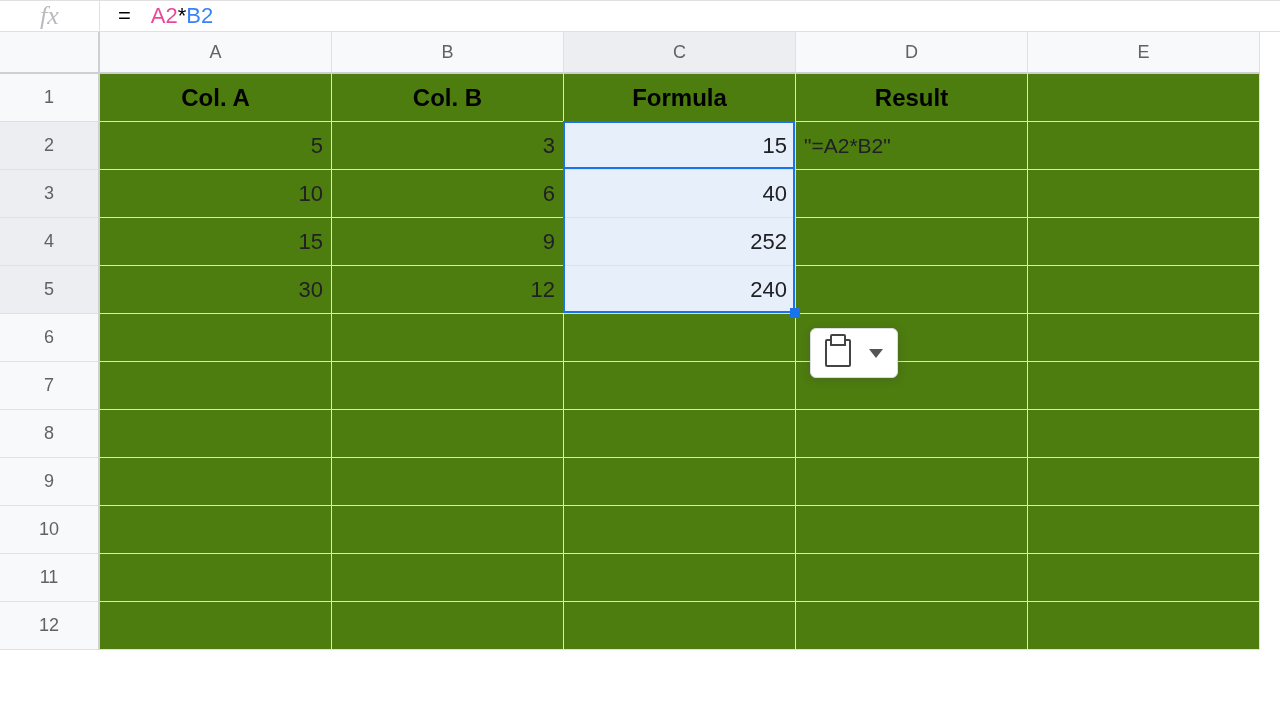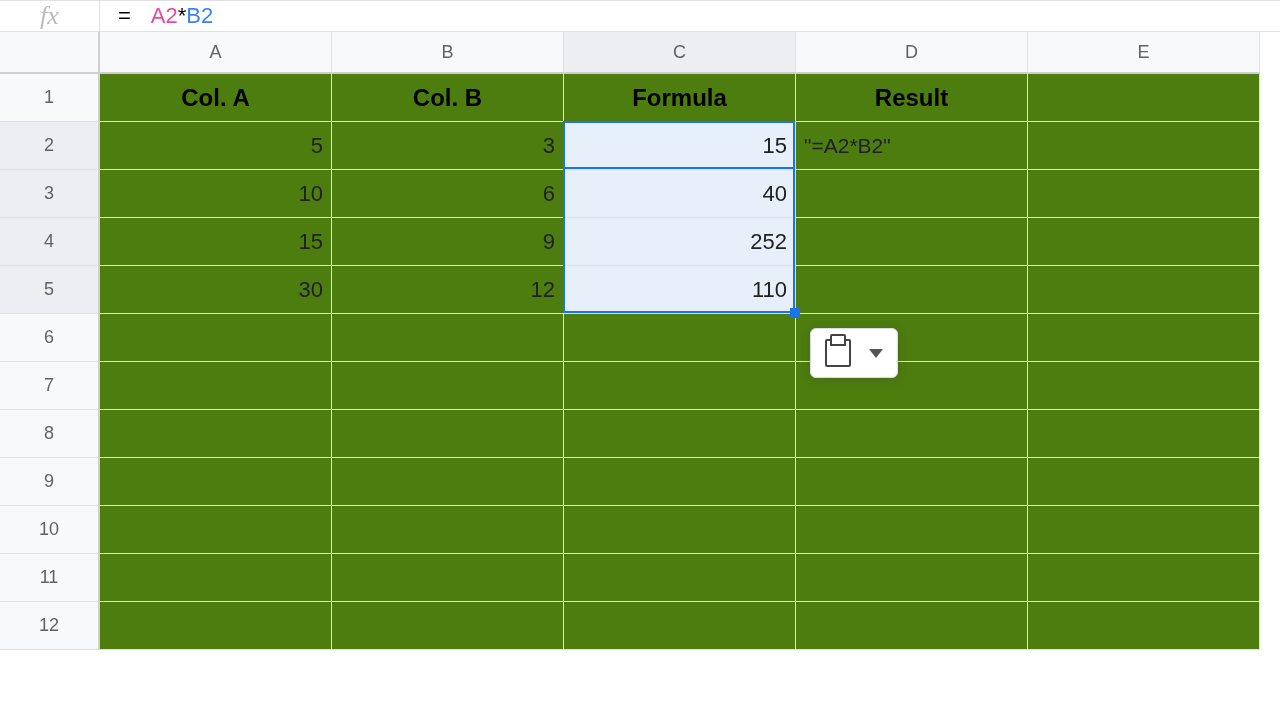--- a/index.html
+++ b/index.html
@@ -194,21 +194,21 @@
       <div class="cell"></div>
       <div class="rownum sel">4</div>
       <div class="cell num">15</div>
       <div class="cell num">9</div>
       <div class="cell num sel">252</div>
       <div class="cell text"></div>
       <div class="cell"></div>
       <div class="rownum sel">5</div>
       <div class="cell num">30</div>
       <div class="cell num">12</div>
-      <div class="cell num sel">110</div>
+      <div class="cell num sel">240</div>
       <div class="cell text"></div>
       <div class="cell"></div>
       <div class="rownum">6</div>
       <div class="cell"></div>
       <div class="cell"></div>
       <div class="cell"></div>
       <div class="cell"></div>
       <div class="cell"></div>
       <div class="rownum">7</div>
       <div class="cell"></div>

